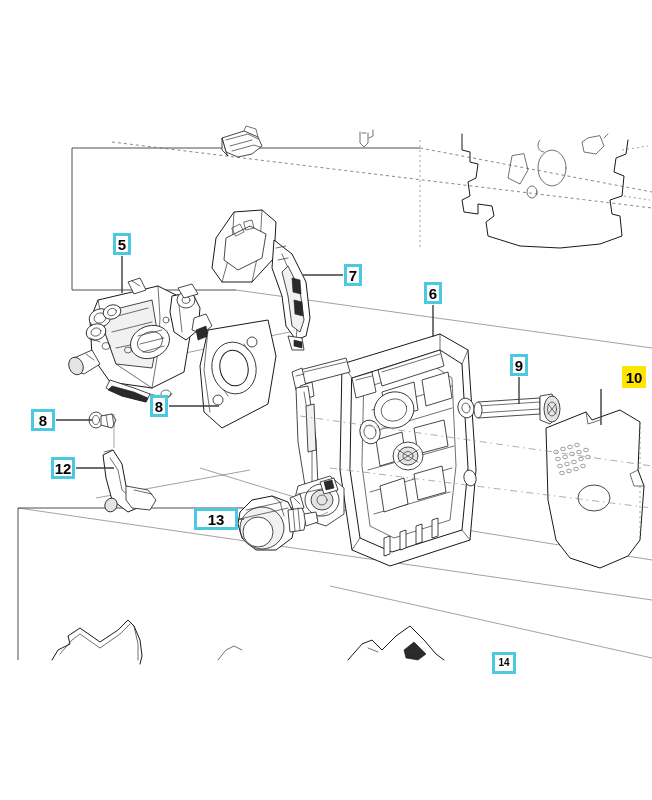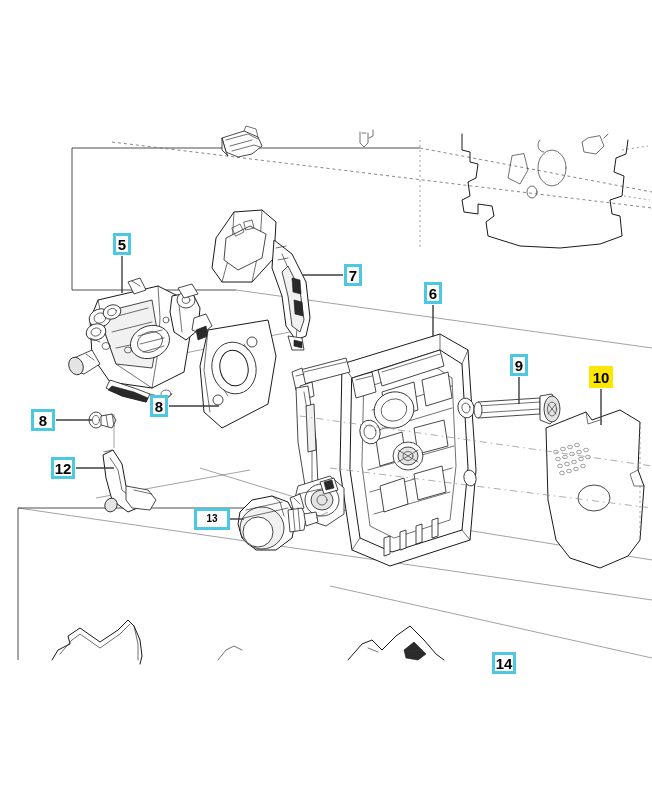--- a/index.html
+++ b/index.html
@@ -395,37 +395,37 @@
   </div>
 
   <div class="callout cyan" style="left:424px;top:282px;width:18px;height:22px;font-size:15px;">
     <span>6</span>
   </div>
 
   <div class="callout cyan" style="left:510px;top:354px;width:18px;height:22px;font-size:15px;">
     <span>9</span>
   </div>
 
-  <div class="callout yellow" style="left:589px;top:366px;width:24px;height:22px;font-size:15px;">
+  <div class="callout yellow" style="left:622px;top:366px;width:24px;height:22px;font-size:15px;">
     <span>10</span>
   </div>
 
   <div class="callout cyan" style="left:31px;top:409px;width:24px;height:22px;font-size:15px;">
     <span>8</span>
   </div>
 
   <div class="callout cyan" style="left:150px;top:395px;width:18px;height:22px;font-size:15px;">
     <span>8</span>
   </div>
 
   <div class="callout cyan" style="left:51px;top:457px;width:24px;height:22px;font-size:15px;justify-content:center;">
     <span>12</span>
   </div>
 
-  <div class="callout cyan" style="left:194px;top:508px;width:36px;height:22px;font-size:10px;text-align:center;">
+  <div class="callout cyan" style="left:194px;top:508px;width:44px;height:22px;font-size:15px;text-align:center;">
     <span>13</span>
   </div>
 
-  <div class="callout cyan" style="left:492px;top:652px;width:24px;height:22px;font-size:15px;overflow:hidden;">
+  <div class="callout cyan" style="left:492px;top:652px;width:24px;height:22px;font-size:10px;overflow:hidden;">
     <span>14</span>
   </div>
 
 </div>
 
 </body></html>

